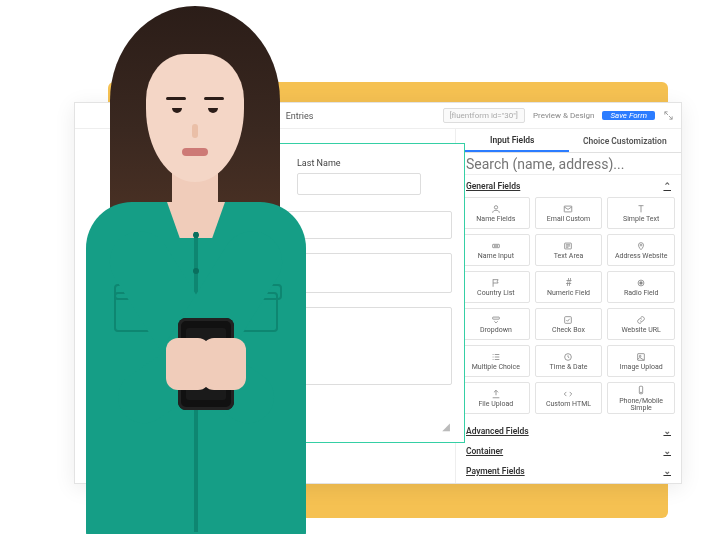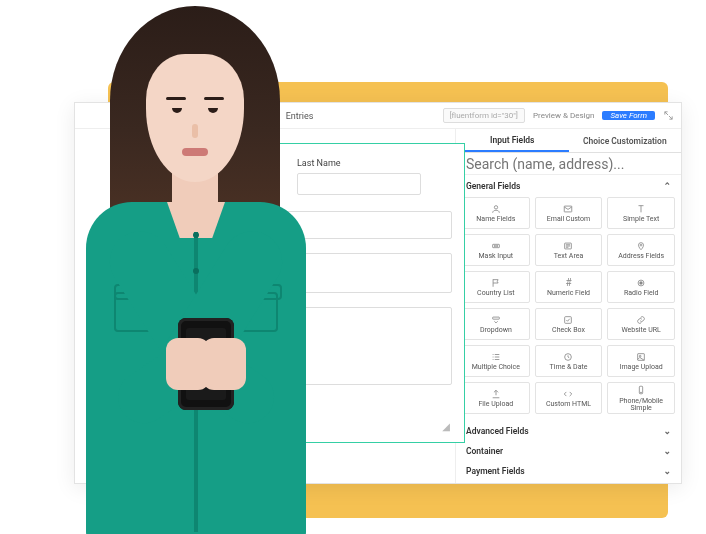--- a/index.html
+++ b/index.html
@@ -94,21 +94,21 @@
   .rp-search {
     height: 22px; border: none; border-bottom: 1px solid #eee;
     font-size: 14px; color: #777; padding: 0 10px; width: 100%;
     outline: none;
   }
   .rp-scroll { flex: 1; overflow: hidden; padding: 0 6px 6px; }
 
   .sect-head {
     display: flex; align-items: center; justify-content: space-between;
     font-size: 8.5px; font-weight: 600; color: #333;
-    padding: 6px 4px 4px; cursor: pointer;
+    padding: 6px 4px 4px; cursor: pointer; text-decoration: underline;
   }
   .sect-head .chev { color: #666; font-size: 9px; }
 
   .field-grid {
     display: grid; grid-template-columns: repeat(3, 1fr);
     gap: 5px; padding: 2px 0 6px;
   }
   .field-card {
     height: 32px;
     border: 1px solid #e3e3e3; border-radius: 2px;
@@ -258,39 +258,39 @@
             </div>
           <div class="field-card">
               <span class="ic">
                 <svg width="10" height="10" viewBox="0 0 24 24" fill="none" stroke="currentColor" stroke-width="2">
                   <rect x="4" y="8" width="16" height="8" rx="1"></rect>
                   <circle cx="9" cy="12" r="1" fill="currentColor"></circle>
                   <circle cx="12" cy="12" r="1" fill="currentColor"></circle>
                   <circle cx="15" cy="12" r="1" fill="currentColor"></circle>
                 </svg>
               </span>
-              <span class="lbl">Mask Input</span>
+              <span class="lbl">Name Input</span>
             </div>
           <div class="field-card">
               <span class="ic">
                 <svg width="10" height="10" viewBox="0 0 24 24" fill="none" stroke="currentColor" stroke-width="2">
                   <rect x="4" y="5" width="16" height="14" rx="1"></rect>
                   <path d="M7 9h10M7 12h10M7 15h6"></path>
                 </svg>
               </span>
               <span class="lbl">Text Area</span>
             </div>
           <div class="field-card">
               <span class="ic">
                 <svg width="10" height="10" viewBox="0 0 24 24" fill="none" stroke="currentColor" stroke-width="2">
                   <path d="M12 21s6-6 6-11a6 6 0 10-12 0c0 5 6 11 6 11z"></path>
                   <circle cx="12" cy="10" r="2"></circle>
                 </svg>
               </span>
-              <span class="lbl">Address Fields</span>
+              <span class="lbl">Address Website</span>
             </div>
           <div class="field-card">
               <span class="ic">
                 <svg width="10" height="10" viewBox="0 0 24 24" fill="none" stroke="currentColor" stroke-width="2">
                   <path d="M5 3v18M5 4h12l-2 4 2 4H5"></path>
                 </svg>
               </span>
               <span class="lbl">Country List</span>
             </div>
           <div class="field-card">

